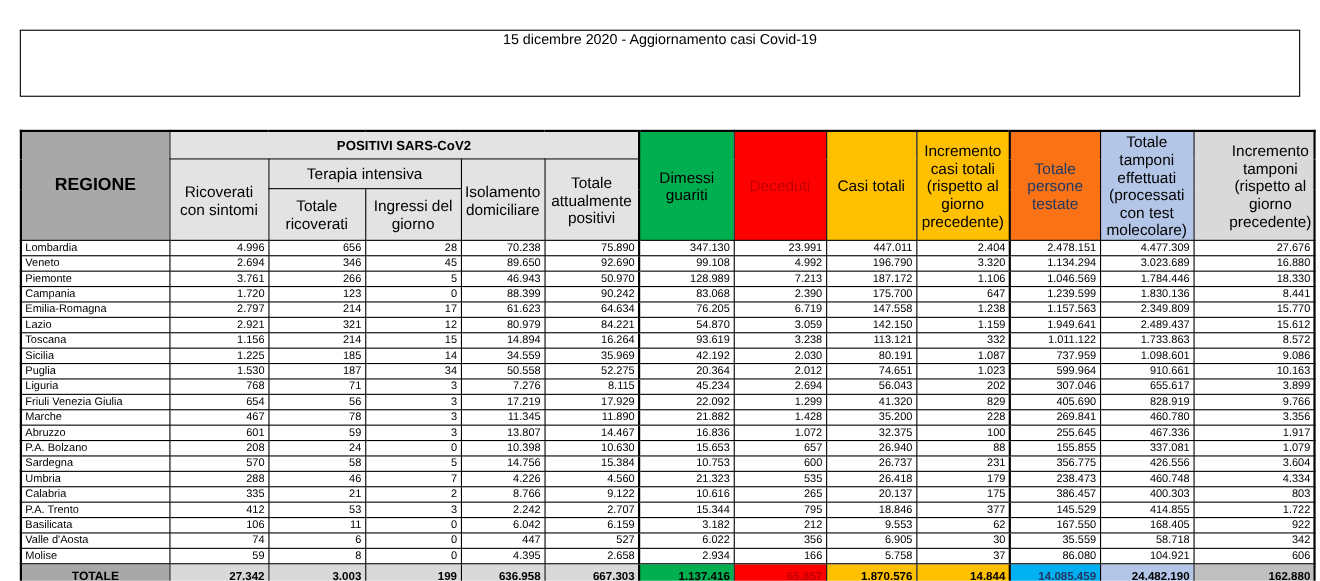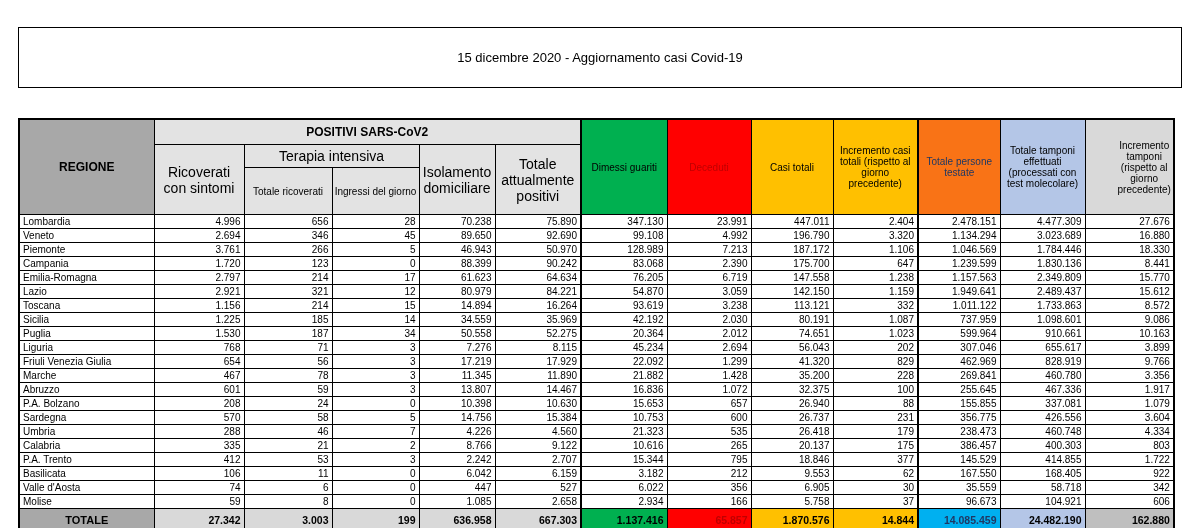--- a/index.html
+++ b/index.html
@@ -5,35 +5,35 @@
   html,body { margin:0; padding:0; }
   body {
     width:1200px; height:528px; background:#ffffff; color:#000;
     font-family:"Liberation Sans", sans-serif;
     position:relative; overflow:hidden;
   }
   .title-box {
     margin:27px 18px 0 18px;
     border:1px solid #000;
     height:59px;
-    display:flex; flex-direction:column; justify-content:center;
+    display:flex; flex-direction:row; justify-content:center;
     gap:14px; text-align:center; font-size:13px;
   }
   table {
     border-collapse:collapse;
     margin:30px 0 0 18px;
     table-layout:fixed;
     border:2px solid #000;
   }
   th, td { border:1px solid #000; overflow:hidden; }
   thead th {
-    background:#E3E3E3; font-weight:normal; font-size:10px;
+    background:#E3E3E3; font-weight:normal; font-size:14px;
     padding:1px 2px; text-align:center; vertical-align:middle;
   }
-  .hdr-regione { background:#A8A8A8; font-weight:bold; font-size:12px; }
+  .hdr-regione { background:#A8A8A8; font-weight:bold; font-size:16px; }
   .hdr-group   { font-weight:bold; font-size:12px; height:22px; }
   .h2 th { height:20px; font-size:14px; }
   .h3 th { height:44px; }
   .hdr-green     { background:#00B050; color:#000;margin-top:32px; }
   .hdr-red       { background:#FF0000; color:#C00000; }
   .hdr-yellow    { background:#FFC000; color:#000; }
   .hdr-cyan      { background:#f97316; color:#1F3864; }
   .hdr-lightblue { background:#B4C6E7; color:#000; }
   .hdr-gray      { background:#D9D9D9; color:#000;padding-left:32px; }
   tbody td {
@@ -257,21 +257,21 @@
         <td class="region">Friuli Venezia Giulia</td>
         <td class="num">654</td>
         <td class="num">56</td>
         <td class="num">3</td>
         <td class="num">17.219</td>
         <td class="num">17.929</td>
         <td class="num thickL">22.092</td>
         <td class="num">1.299</td>
         <td class="num">41.320</td>
         <td class="num">829</td>
-        <td class="num thickL">462.969</td>
+        <td class="num thickL">405.690</td>
         <td class="num">828.919</td>
         <td class="num">9.766</td>
       </tr>
       <tr>
         <td class="region">Marche</td>
         <td class="num">467</td>
         <td class="num">78</td>
         <td class="num">3</td>
         <td class="num">11.345</td>
         <td class="num">11.890</td>
@@ -401,27 +401,27 @@
         <td class="num">30</td>
         <td class="num thickL">35.559</td>
         <td class="num">58.718</td>
         <td class="num">342</td>
       </tr>
       <tr>
         <td class="region">Molise</td>
         <td class="num">59</td>
         <td class="num">8</td>
         <td class="num">0</td>
-        <td class="num">1.085</td>
+        <td class="num">4.395</td>
         <td class="num">2.658</td>
         <td class="num thickL">2.934</td>
         <td class="num">166</td>
         <td class="num">5.758</td>
         <td class="num">37</td>
-        <td class="num thickL">96.673</td>
+        <td class="num thickL">86.080</td>
         <td class="num">104.921</td>
         <td class="num">606</td>
       </tr>
     </tbody>
   <tfoot>
     <tr>
       <td class="total-label">TOTALE</td>
       <td class="num t-gray">27.342</td>
       <td class="num t-gray">3.003</td>
       <td class="num t-gray">199</td>

